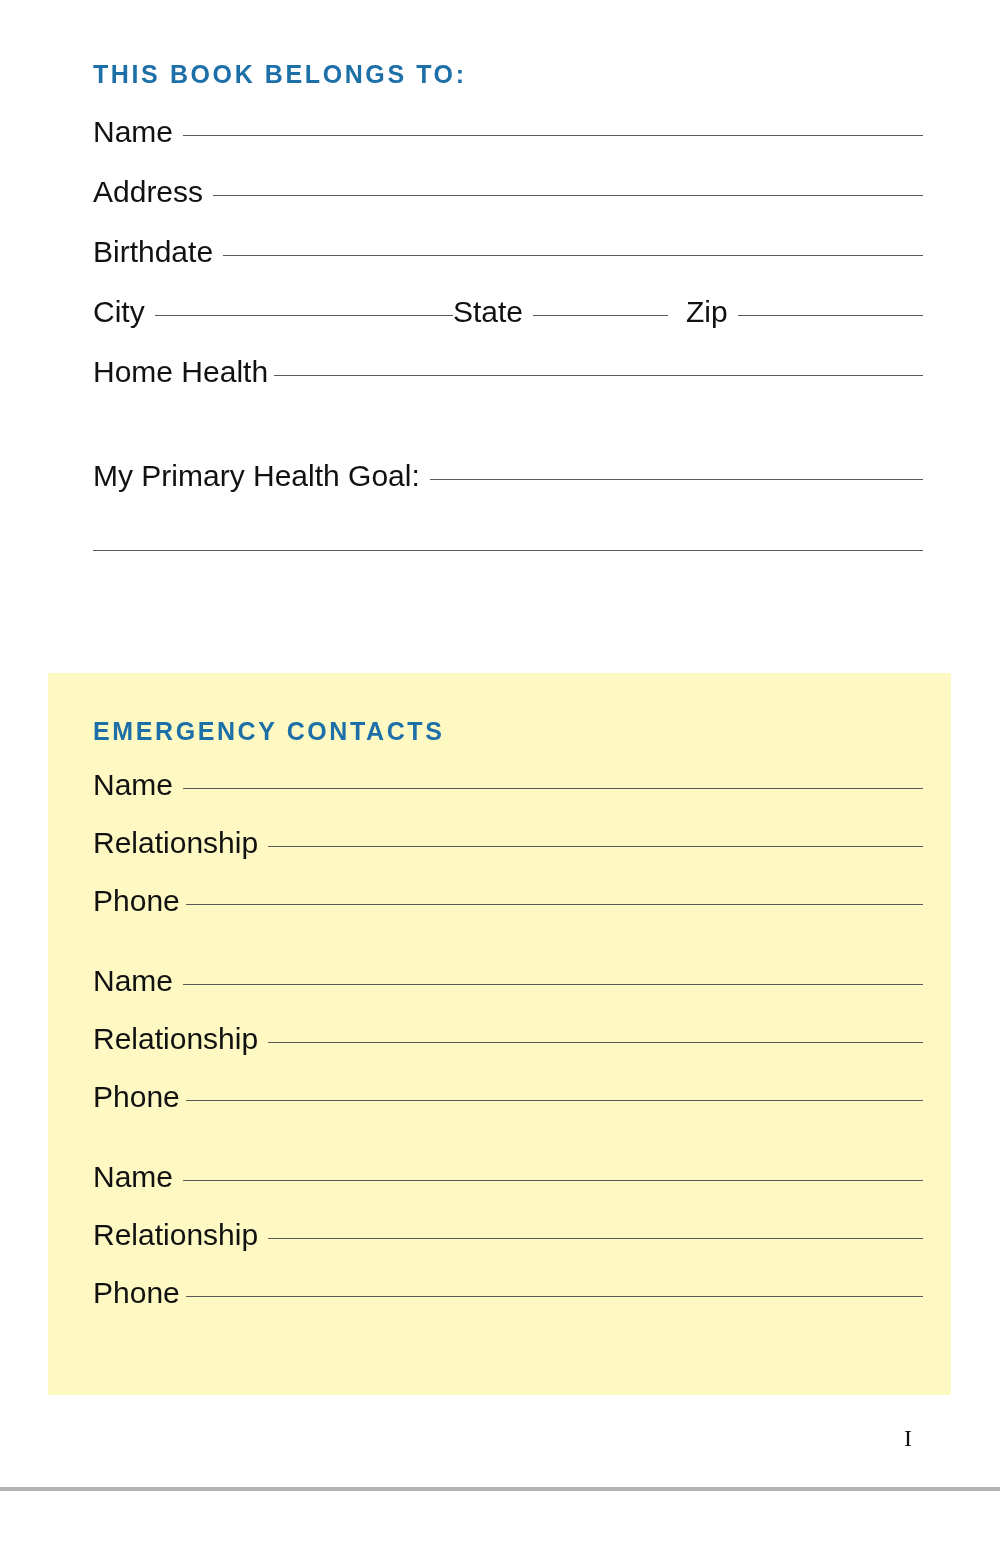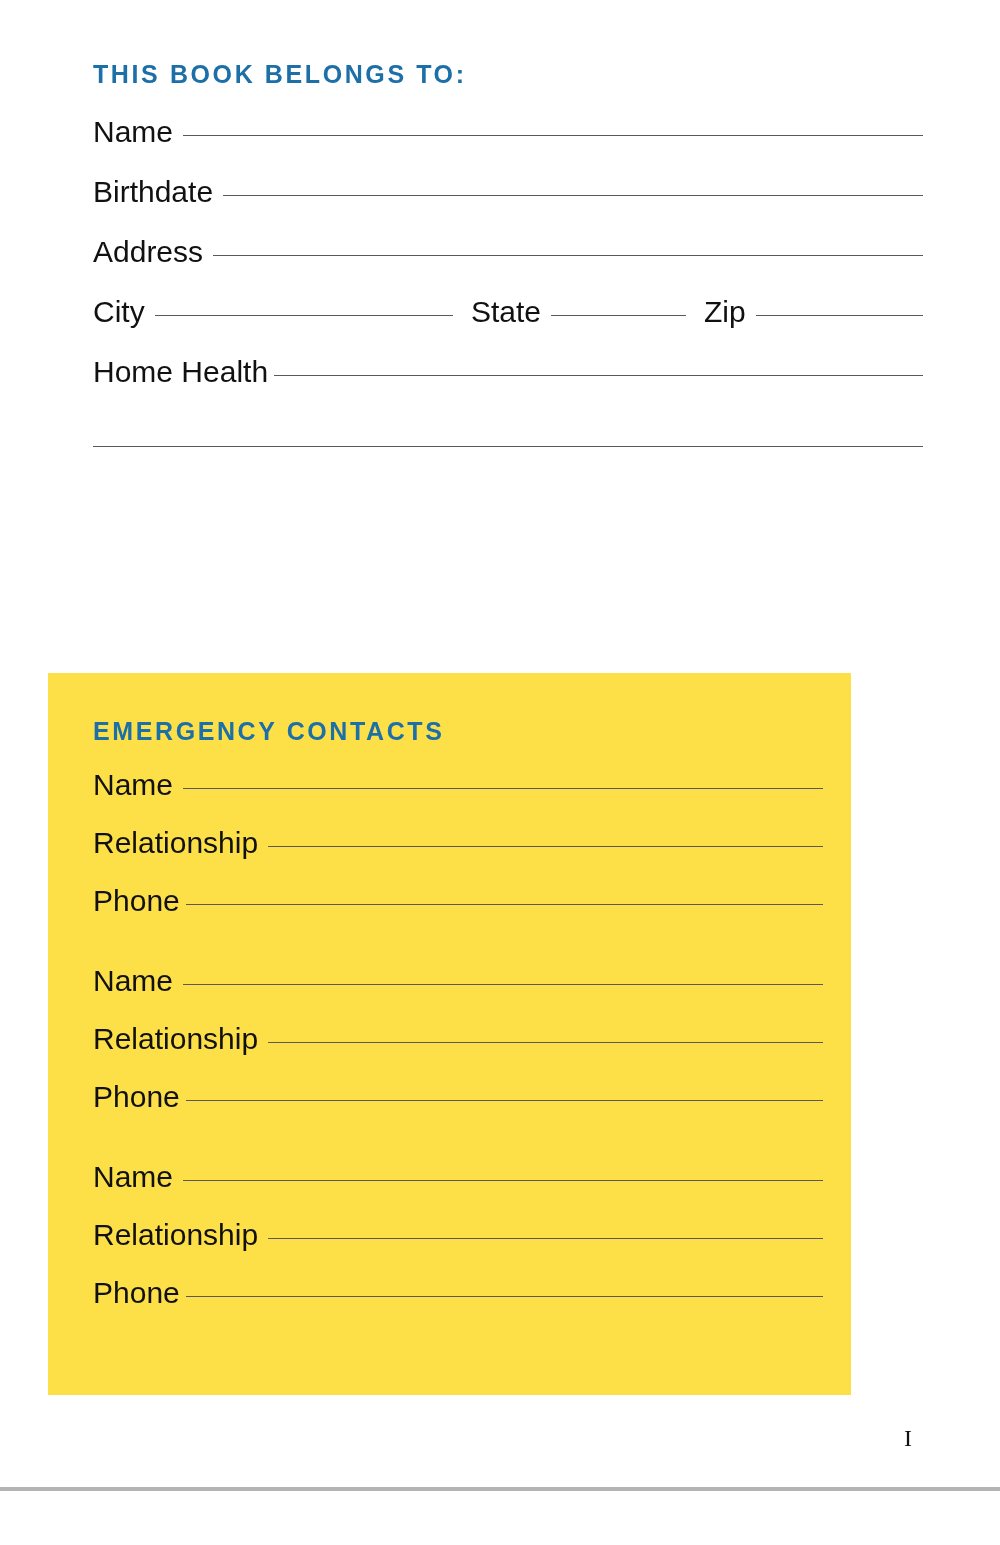--- a/index.html
+++ b/index.html
@@ -69,21 +69,21 @@
   .rule.tight { margin-left: 6px; }
 
   
   .triple-row {
     display: flex;
     align-items: baseline;
     margin-bottom: 16px;
     height: 44px;
   }
   .triple-row .seg-city { flex: 0 0 360px; display: flex; align-items: baseline; }
-  .triple-row .seg-state { flex: 0 0 215px; display: flex; align-items: baseline; margin-left: 18px; text-align: right;}
+  .triple-row .seg-state { flex: 0 0 215px; display: flex; align-items: baseline;  text-align: right;}
   .triple-row .seg-zip   { flex: 1 1 auto; display: flex; align-items: baseline; margin-left: 18px;}
 
   .goal-row {
     display: flex;
     align-items: baseline;
     margin-top: 60px;
     height: 44px;
   }
 
   .goal-rule-second {
@@ -91,23 +91,23 @@
     height: 1px;
     width: 830px;
     margin-top: 46px;
   }
 
   
   .emergency-section {
     position: absolute;
     left: 48px;
     top: 673px;
-    width: 803px;
+    width: 903px;
     height: 722px;
-    background: #fde047;
+    background: #fef9c3;
     box-sizing: border-box;
     padding: 44px 28px 0 45px;
   }
 
   .emergency-section .section-heading {
     margin-bottom: 22px;
   }
 
   .contact-block { margin-bottom: 36px; }
   .contact-block:last-child { margin-bottom: 0; }
@@ -140,26 +140,26 @@
 
   <section class="belongs-section">
     <h2 class="section-heading">THIS BOOK BELONGS TO:</h2>
 
     <div class="field-row">
       <span class="field-label">Name</span>
       <span class="rule"></span>
     </div>
 
     <div class="field-row">
+      <span class="field-label">Address</span>
+      <span class="rule"></span>
+    </div>
+
+    <div class="field-row">
       <span class="field-label">Birthdate</span>
-      <span class="rule"></span>
-    </div>
-
-    <div class="field-row">
-      <span class="field-label">Address</span>
       <span class="rule"></span>
     </div>
 
     <div class="triple-row">
       <span class="seg-city">
         <span class="field-label">City</span>
         <span class="rule"></span>
       </span>
       <span class="seg-state">
         <span class="field-label">State</span>
@@ -170,20 +170,24 @@
         <span class="rule"></span>
       </span>
     </div>
 
     <div class="field-row">
       <span class="field-label">Home Health</span>
       <span class="rule tight"></span>
     </div>
 
 
+    <div class="goal-row">
+      <span class="field-label">My Primary Health Goal:</span>
+      <span class="rule"></span>
+    </div>
 
     <div class="goal-rule-second"></div>
   </section>
 
   <section class="emergency-section">
     <h2 class="section-heading">EMERGENCY CONTACTS</h2>
 
     <div class="contact-block">
       <div class="field-row">
         <span class="field-label">Name</span>

